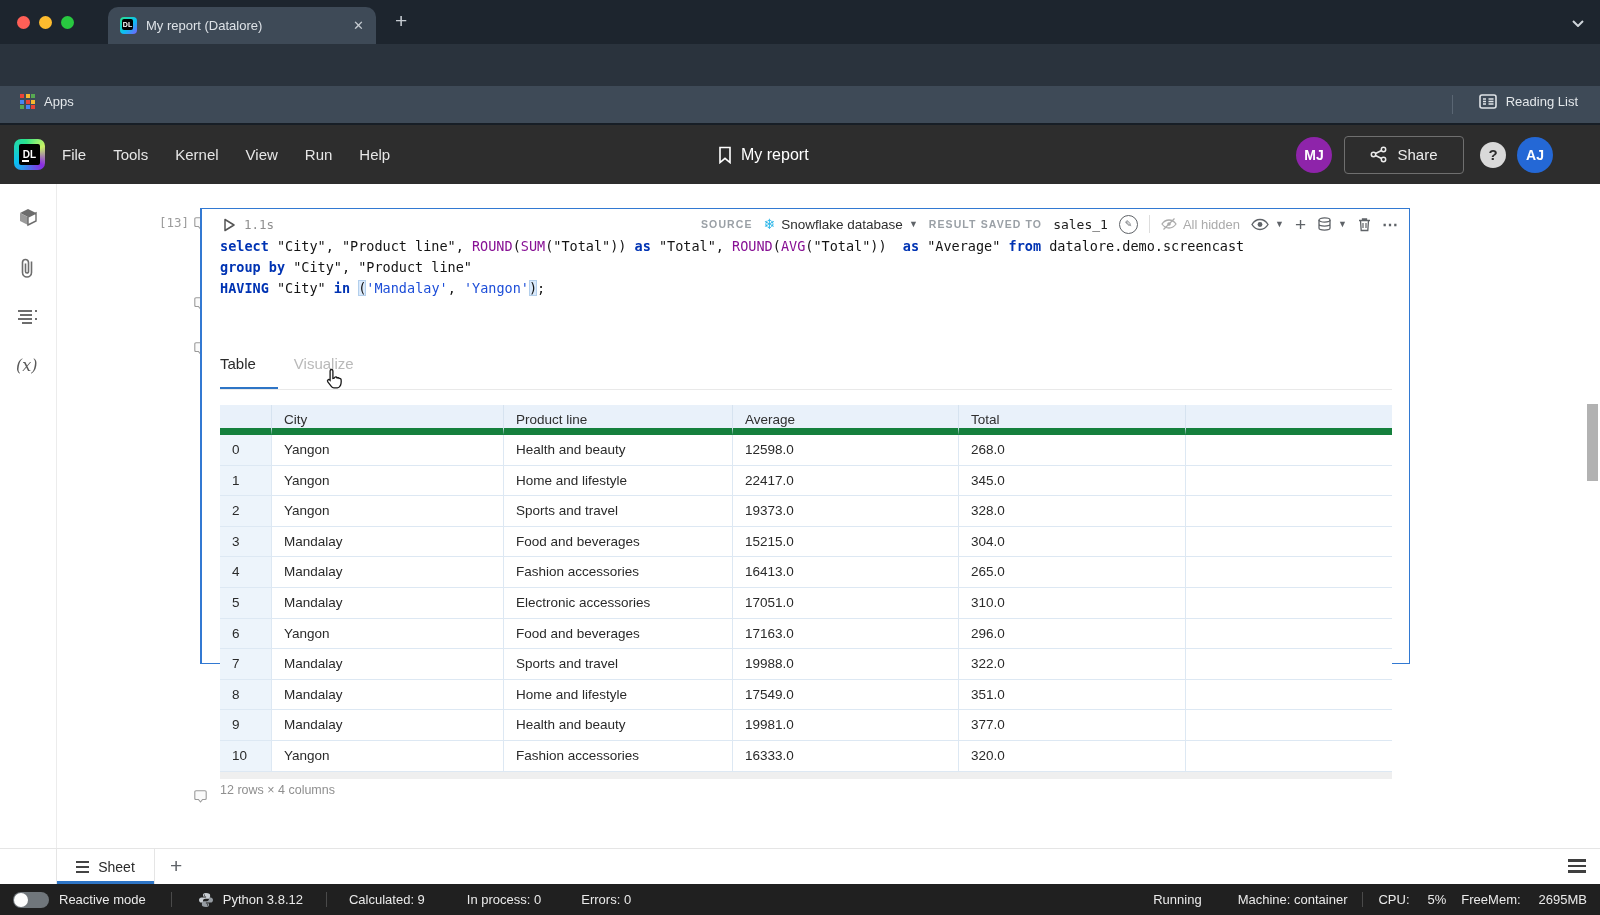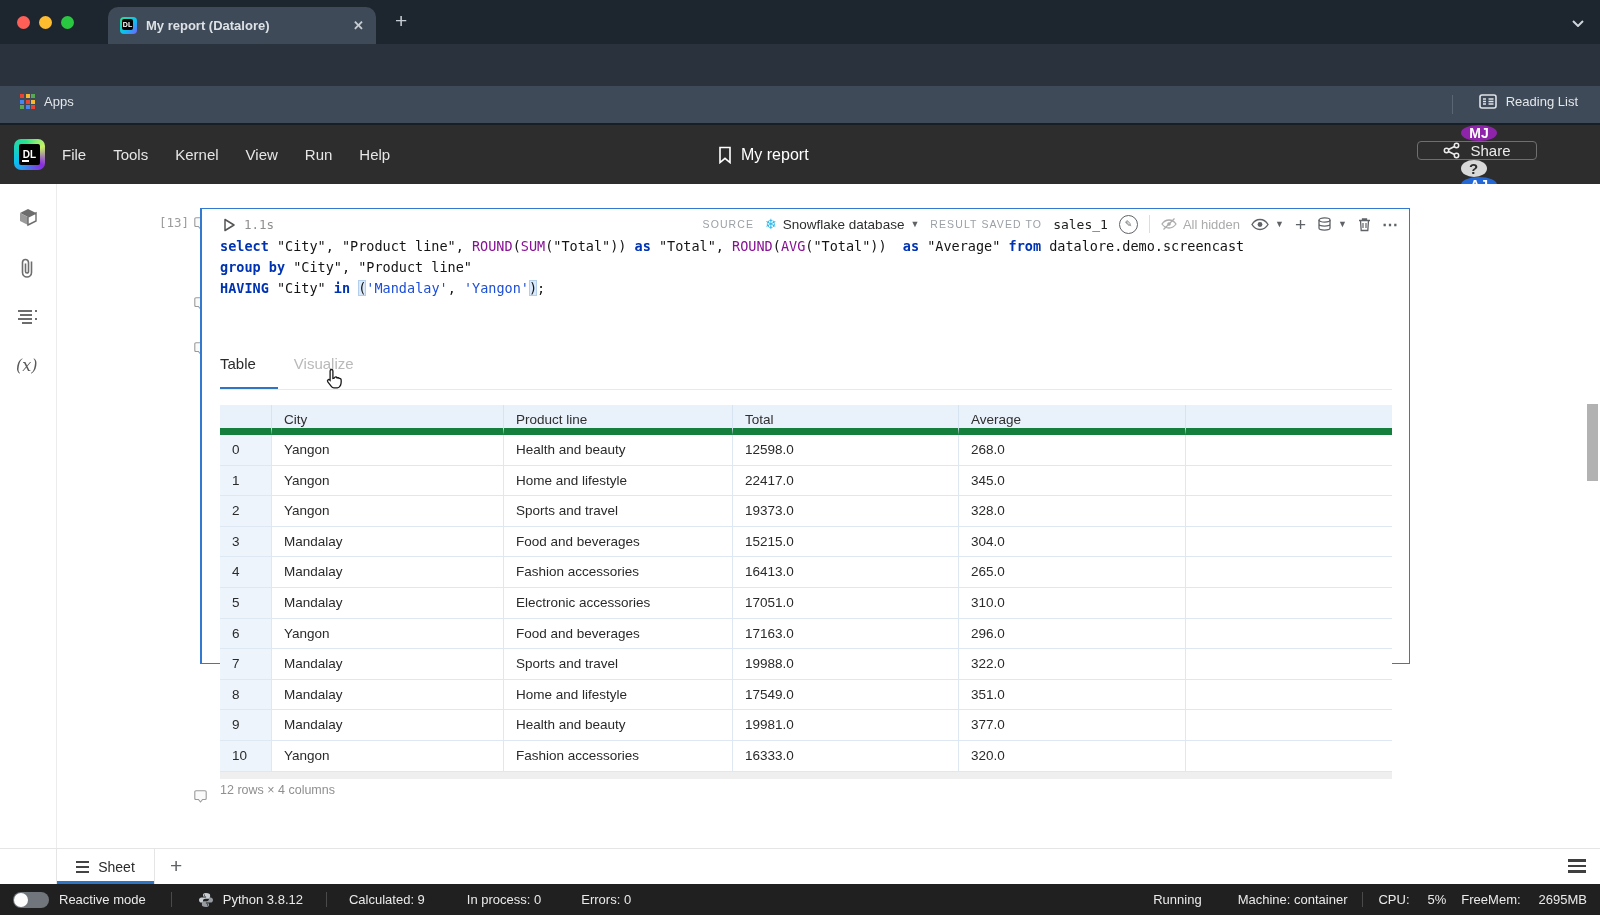--- a/index.html
+++ b/index.html
@@ -7,21 +7,21 @@
           font-family:"Liberation Sans",sans-serif;-webkit-font-smoothing:antialiased;}
   svg{display:block}
 
   
   .tabstrip{position:absolute;top:0;left:0;right:0;height:44px;background:#1d252e;}
   .traffic{position:absolute;top:16px;left:17px;display:flex;gap:9px;}
   .light{width:13px;height:13px;border-radius:50%;}
   .light.red{background:#ff5f57}.light.yellow{background:#febc2e}.light.green{background:#28c840}
   .btab{position:absolute;left:108px;top:7px;width:268px;height:37px;background:#3e4a57;
         border-radius:10px 10px 0 0;display:flex;align-items:center;gap:9px;
-        padding:0 12px;box-sizing:border-box;font-weight:bold;}
+        padding:0 12px;box-sizing:border-box;}
   .favicon{width:17px;height:17px;border-radius:4px;flex:none;
            background:linear-gradient(135deg,#2be38a,#0ac0f2 55%,#7a5cff);position:relative;}
   .favicon::after{content:"DL";position:absolute;left:2px;top:2px;right:4px;bottom:4px;background:#000;
                   color:#fff;font-size:7px;font-weight:bold;display:flex;align-items:center;justify-content:center;border-radius:2px;}
   .btab-title{color:#dde2e7;font-size:13px;flex:1;white-space:nowrap;overflow:hidden;}
   .btab-close{color:#c6ccd2;font-size:13px;}
   .newtab{position:absolute;left:395px;top:9px;color:#c6ccd2;font-size:21px;font-weight:300;}
   .strip-chevron{position:absolute;right:16px;top:20px;}
 
   
@@ -46,21 +46,21 @@
   
   .appbar{position:absolute;top:125px;left:0;right:0;height:59px;background:#2d2d2d;}
   .dl-logo{position:absolute;left:14px;top:139px;width:31px;height:31px;border-radius:7px;
            background:conic-gradient(from 130deg,#8a2be2,#0ac0f2 30%,#2be38a 60%,#c7f464 80%,#8a2be2);position:absolute;}
   .dl-logo::after{content:"DL";position:absolute;left:5px;top:5px;width:21px;height:21px;background:#000;
                   color:#fff;font-size:10px;font-weight:bold;display:flex;align-items:center;justify-content:center;border-radius:2px;}
   .dl-logo::before{content:"";position:absolute;left:8px;bottom:8px;width:7px;height:2px;background:#fff;z-index:2;}
   .menus{position:absolute;left:62px;top:125px;height:59px;display:flex;align-items:center;gap:27px;}
   .menu-item{color:#e6e6e6;font-size:15px;}
   .doc-title{position:absolute;left:718px;top:125px;height:59px;display:flex;align-items:center;gap:9px;color:#fff;font-size:16px;}
-  .right-cluster{position:absolute;right:47px;top:125px;height:59px;display:flex;align-items:center;flex-direction:column;}
+  .right-cluster{position:absolute;right:47px;top:125px;height:59px;display:flex;align-items:center;}
   .av{width:36px;height:36px;border-radius:50%;color:#fff;font-size:14px;font-weight:bold;
       display:flex;align-items:center;justify-content:center;}
   .share-btn{margin:0 16px 0 12px;height:36px;width:118px;border:1px solid #6f6f6f;border-radius:4px;
              display:flex;align-items:center;justify-content:center;gap:10px;color:#ececec;font-size:15px;}
   .help-btn{width:26px;height:26px;border-radius:50%;background:#d9d9d9;color:#2d2d2d;font-weight:bold;
             font-size:15px;display:flex;align-items:center;justify-content:center;margin-right:11px;}
 
   
   .main{position:absolute;top:184px;left:0;width:1600px;height:664px;background:#fff;}
   .rail{position:absolute;left:0;top:0;width:56px;height:664px;border-right:1px solid #ececec;}
@@ -69,21 +69,21 @@
   .vscroll{position:absolute;left:1587px;top:220px;width:11px;height:77px;background:#b2b2b2;}
 
   .exec{position:absolute;left:159px;top:31px;font-family:"DejaVu Sans Mono",monospace;font-size:12.5px;color:#9c9c9c;}
   .pin{position:absolute;left:194px;}
 
   .cell{position:absolute;left:200px;top:24px;width:1210px;height:456px;box-sizing:border-box;
         border:1px solid #3279d2;border-left-width:2px;background:#fff;}
   .play{position:absolute;left:21px;top:9px;}
   .dur{position:absolute;left:42px;top:8px;font-family:"DejaVu Sans Mono",monospace;font-size:12.5px;color:#8f8f8f;}
   .cell-tools{position:absolute;right:10px;top:0;height:30px;display:flex;align-items:center;gap:11px;}
-  .ct-lbl{font-size:10.5px;font-weight:normal;letter-spacing:1.1px;color:#9aa0a6;}
+  .ct-lbl{font-size:10.5px;font-weight:bold;letter-spacing:1.1px;color:#9aa0a6;}
   .ct-val{font-size:13.5px;color:#2e2e2e;}
   .mono{font-family:"DejaVu Sans Mono",monospace;font-size:13px;color:#222;}
   .caret{font-size:9px;color:#5f6368;}
   .ct-sep{width:1px;height:18px;background:#ddd;}
   .hidden-lbl{font-size:13px;color:#ababab;}
   .pencil-c{width:17px;height:17px;border:1.4px solid #5f6368;border-radius:50%;
             display:flex;align-items:center;justify-content:center;font-size:9px;color:#5f6368;}
   .plus-ic{font-size:19px;color:#5f6368;line-height:19px;}
   .dots-h{font-size:16px;color:#5f6368;font-weight:bold;letter-spacing:1px;}
   .grp{display:flex;align-items:center;gap:6px;}
@@ -370,22 +370,22 @@
           <svg width="25" height="26" viewBox="0 0 25 26">
               <path d="M9.5 2.5c.8 0 1.4.6 1.4 1.4v7.6l1.2-.2c.2-1 1.1-1.5 2-1.3.5.1.9.5 1.1 1 .7-.4 1.6-.2 2 .5.7-.2 1.7.1 1.9 1.1.2 1.1.1 2.7-.1 4-.2 1.4-.9 2.5-1.6 3.3-.5.5-1.2.9-2 .9h-3.5c-1 0-1.9-.5-2.4-1.2L5.8 14.9c-.5-.6-.4-1.4.1-1.9s1.4-.5 1.9 0l.3.3V3.9c0-.8.6-1.4 1.4-1.4z" fill="#fff" stroke="#1a1a1a" stroke-width="1.3"></path>
             </svg>
         </span>
       </div>
 
       <div class="result-table">
           <div class="th"></div>
           <div class="th">City</div>
           <div class="th">Product line</div>
+          <div class="th">Average</div>
           <div class="th">Total</div>
-          <div class="th">Average</div>
           <div class="th last"></div>
           <div class="td idx">0</div>
           <div class="td">Yangon</div>
           <div class="td">Health and beauty</div>
           <div class="td">12598.0</div>
           <div class="td">268.0</div>
           <div class="td last"></div>
           <div class="td idx">1</div>
           <div class="td">Yangon</div>
           <div class="td">Home and lifestyle</div>

